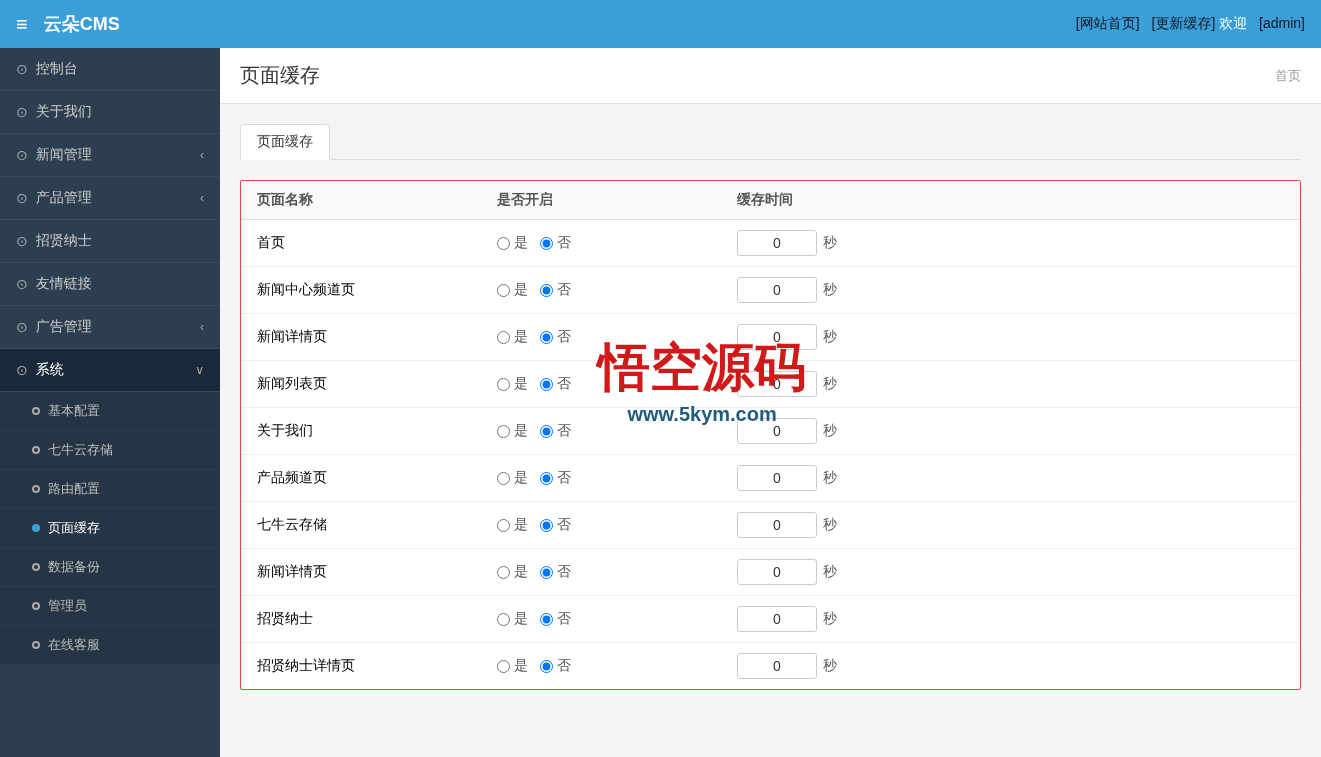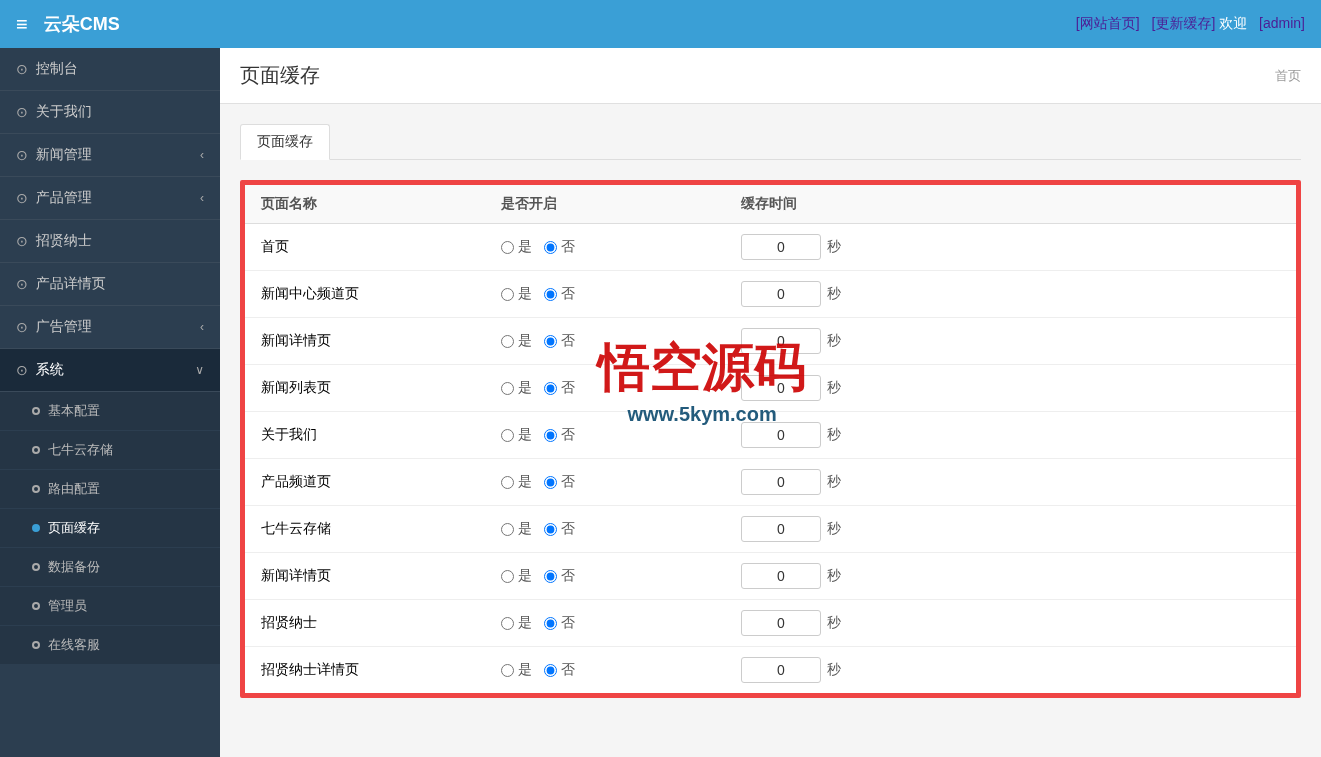--- a/index.html
+++ b/index.html
@@ -23,21 +23,21 @@
     .navbar-toggle {
       color: #fff;
       font-size: 20px;
       cursor: pointer;
     }
     .navbar-right {
       color: #fff;
       font-size: 14px;
     }
     .navbar-right a {
-      color: #4c1d95;
+      color: #0f172a;
       text-decoration: none;
       margin-left: 8px;
     }
 
     
     .layout {
       display: flex;
       flex: 1;
       overflow: hidden;
     }
@@ -148,21 +148,21 @@
       border-radius: 3px 3px 0 0;
     }
     .tab-item.active {
       background: #fff;
       border-bottom: 1px solid #fff;
     }
 
     
     .cache-table {
       background: #fff;
-      border: 5px solid #ef4444;
+      border: 1px solid #ef4444;
       border-radius: 2px;
       width: 100%;
     }
     .cache-table-header {
       display: grid;
       grid-template-columns: 240px 240px 1fr;
       background: #f9f9f9;
       border-bottom: 1px solid #ddd;
       padding: 10px 16px;
       font-weight: bold;
@@ -260,21 +260,21 @@
       <span class="icon">⊙</span>
       <span>产品管理</span>
       <span class="arrow">‹</span>
     </div>
     <div class="sidebar-item">
       <span class="icon">⊙</span>
       <span>招贤纳士</span>
     </div>
     <div class="sidebar-item">
       <span class="icon">⊙</span>
-      <span>产品详情页</span>
+      <span>友情链接</span>
     </div>
     <div class="sidebar-item">
       <span class="icon">⊙</span>
       <span>广告管理</span>
       <span class="arrow">‹</span>
     </div>
     <div class="sidebar-item active">
       <span class="icon">⊙</span>
       <span>系统</span>
       <span class="arrow">∨</span>

